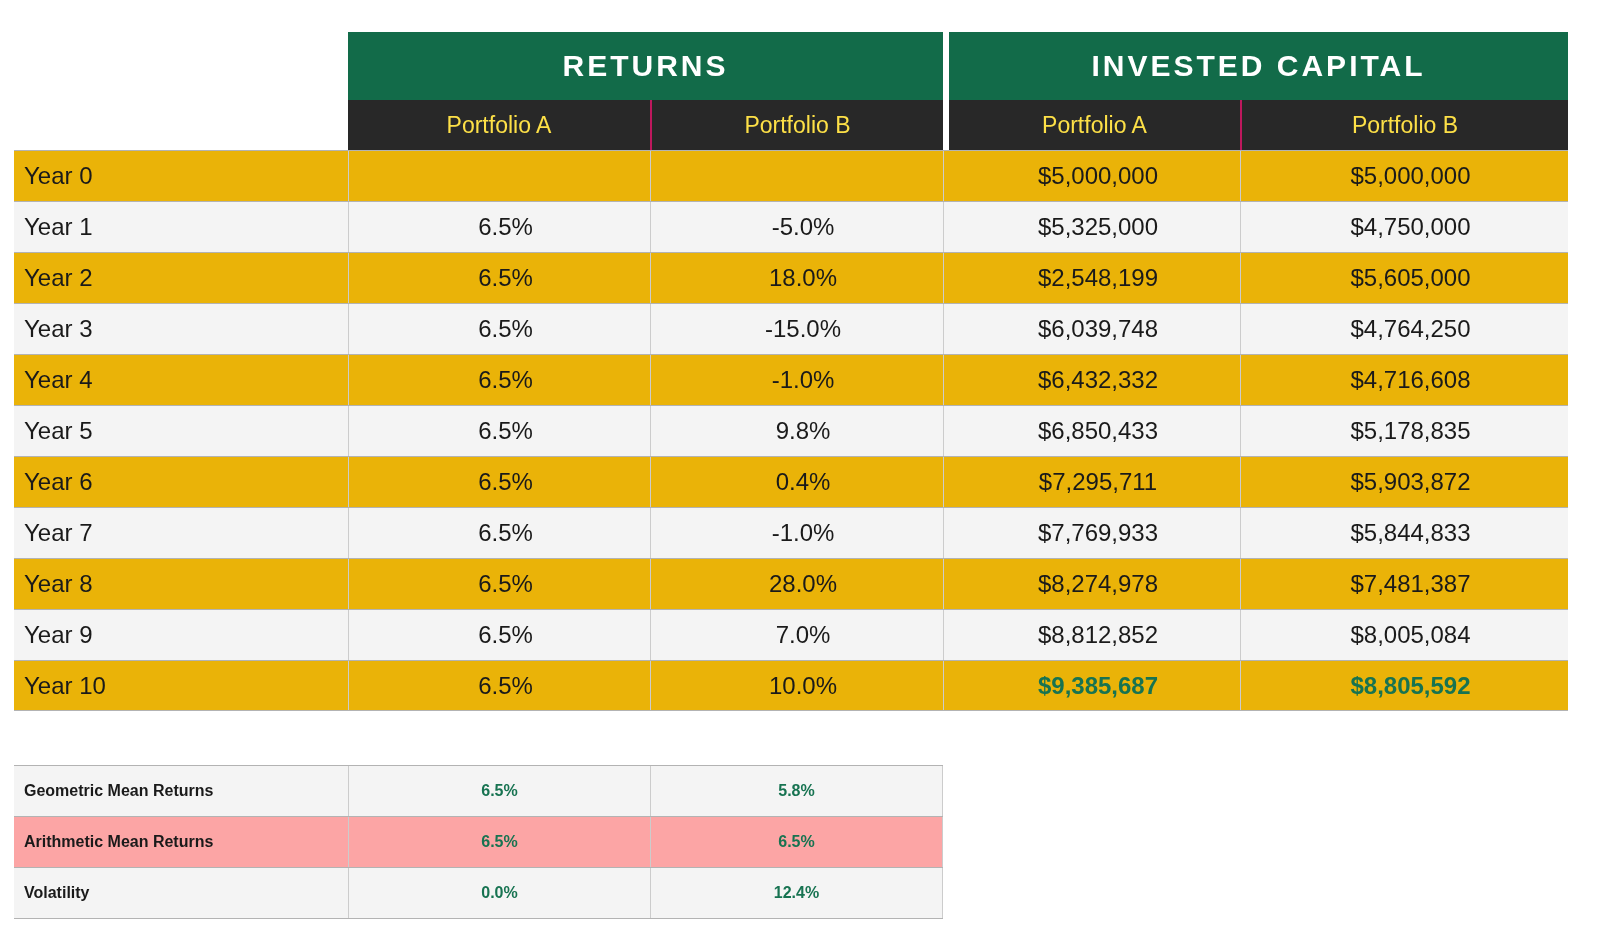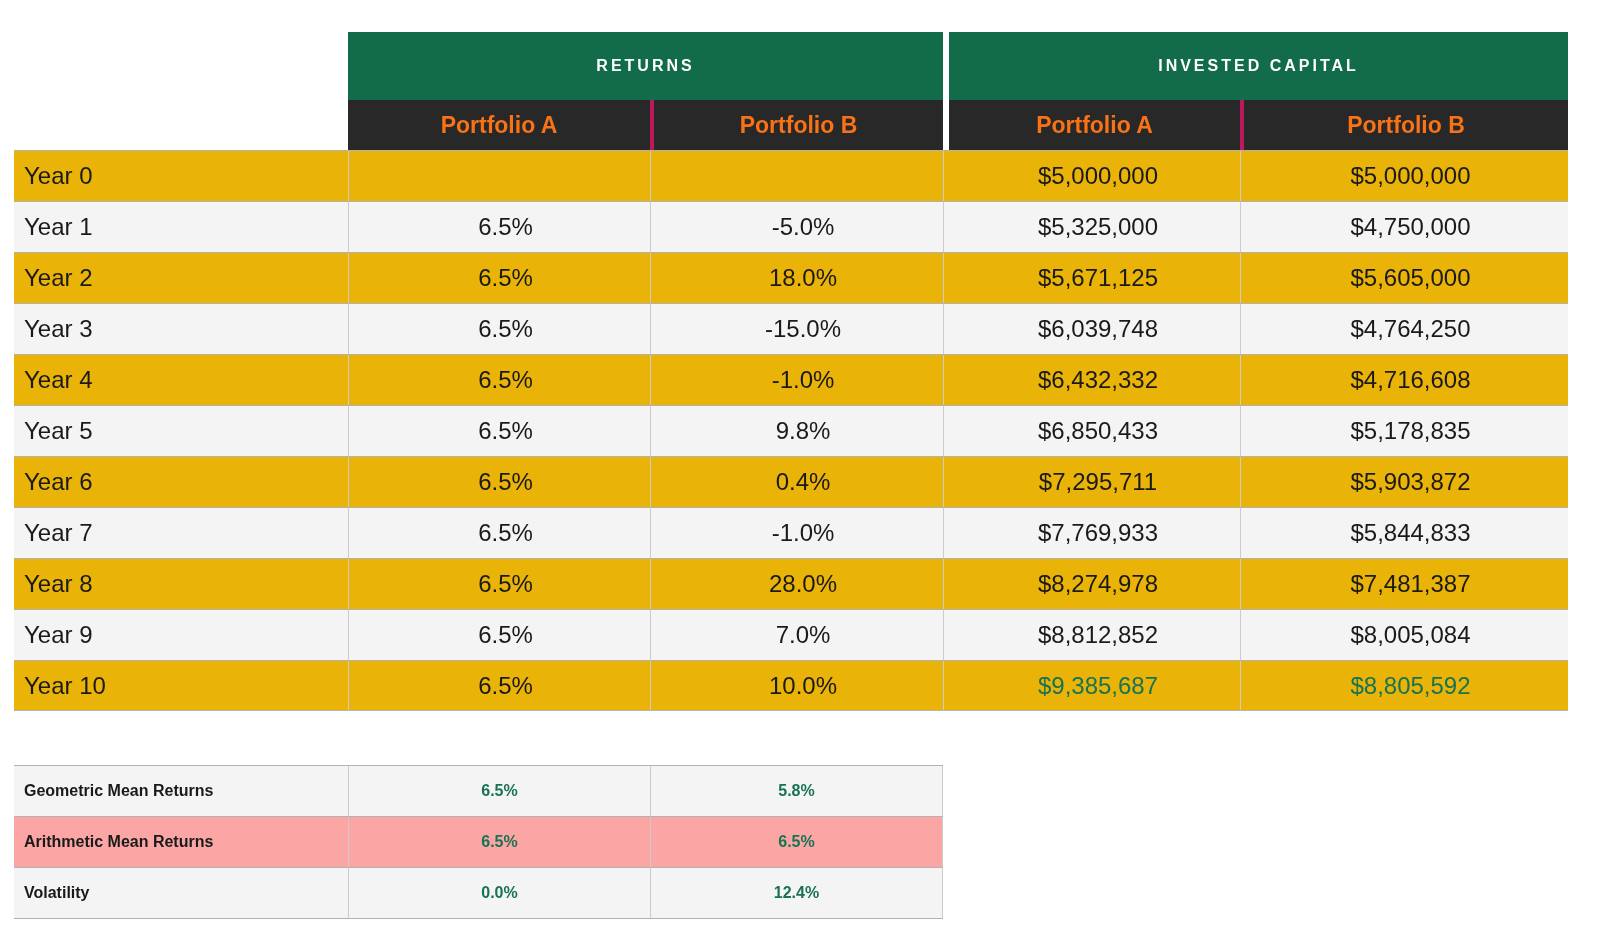--- a/index.html
+++ b/index.html
@@ -43,56 +43,56 @@
     justify-content: center;
     overflow: hidden;
   }
 
   
   .group-row { height: 68px; }
   .group-row .spacer-cell { grid-column: 1 / 2; }
   .group-cell {
     background: var(--green-band);
     color: #FFFFFF;
-    font-size: 16px;
+    font-size: 30px;
     font-weight: bold;
     letter-spacing: 3px;
     text-transform: uppercase;
   }
   .returns-span  { grid-column: 2 / 4; }
   .invested-span { grid-column: 4 / 6; border-left: 6px solid #FFFFFF; }
 
   
   .portfolio-row { height: 50px; }
   .dark-cell {
     background: var(--dark-band);
-    color: #f97316;
+    color: #fde047;
     font-size: 23px;
-    font-weight: 700;
-  }
-  .dark-cell.sep { border-left: 4px solid #be185d; }
+    font-weight: 400;
+  }
+  .dark-cell.sep { border-left: 2px solid #be185d; }
   .dark-cell.gap { border-left: 6px solid #FFFFFF; }
 
   
   .data-row {
     height: 51px;
     border-top: 1px solid var(--border-h);
     background: #eab308;
   }
   .data-row:last-child { border-bottom: 1px solid var(--border-h); }
   .data-row.striped { background: var(--stripe); }
   .data-row .cell { font-size: 24px; }
   .label-cell {
     justify-content: flex-start;
     padding-left: 10px;
   }
   .value-cell { border-left: 1px solid var(--border-v); padding-left: 12px; }
   .data-row.highlight .cap-val {
     color: var(--green-text);
-    font-weight: normal;
+    font-weight: bold;
   }
 
   
   .summary-table {
     position: absolute;
     left: 14px;
     top: 765px;
     width: 929px;
     border-top: 1px solid var(--border-h);
   }
@@ -153,21 +153,21 @@
     <div class="cell value-cell">6.5%</div>
     <div class="cell value-cell">-5.0%</div>
     <div class="cell value-cell cap-val">$5,325,000</div>
     <div class="cell value-cell cap-val">$4,750,000</div>
   </div>
 
   <div class="hrow data-row">
     <div class="cell label-cell">Year 2</div>
     <div class="cell value-cell">6.5%</div>
     <div class="cell value-cell">18.0%</div>
-    <div class="cell value-cell cap-val">$5,671,125</div>
+    <div class="cell value-cell cap-val">$2,548,199</div>
     <div class="cell value-cell cap-val">$5,605,000</div>
   </div>
 
   <div class="hrow data-row striped">
     <div class="cell label-cell">Year 3</div>
     <div class="cell value-cell">6.5%</div>
     <div class="cell value-cell">-15.0%</div>
     <div class="cell value-cell cap-val">$6,039,748</div>
     <div class="cell value-cell cap-val">$4,764,250</div>
   </div>

